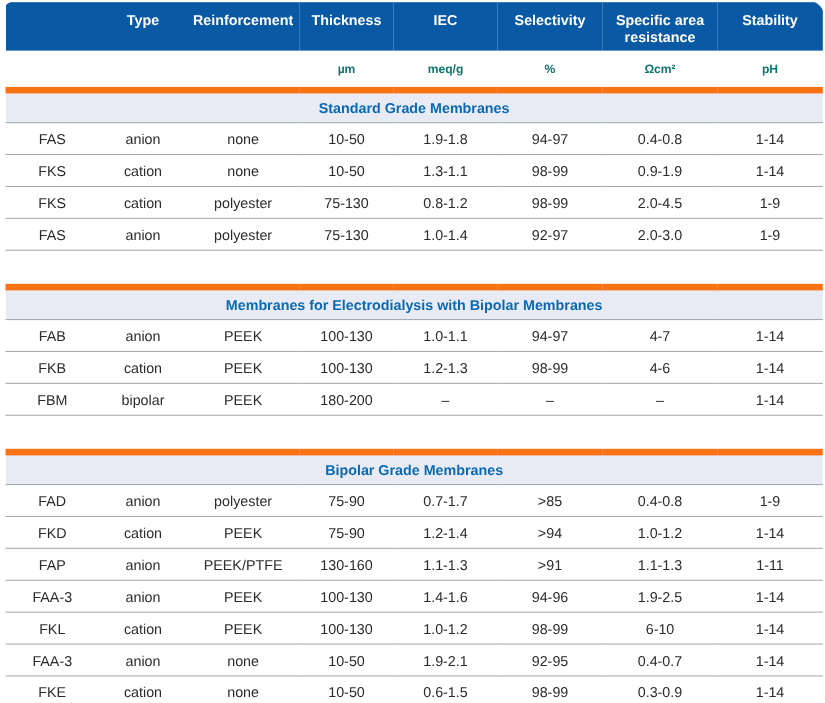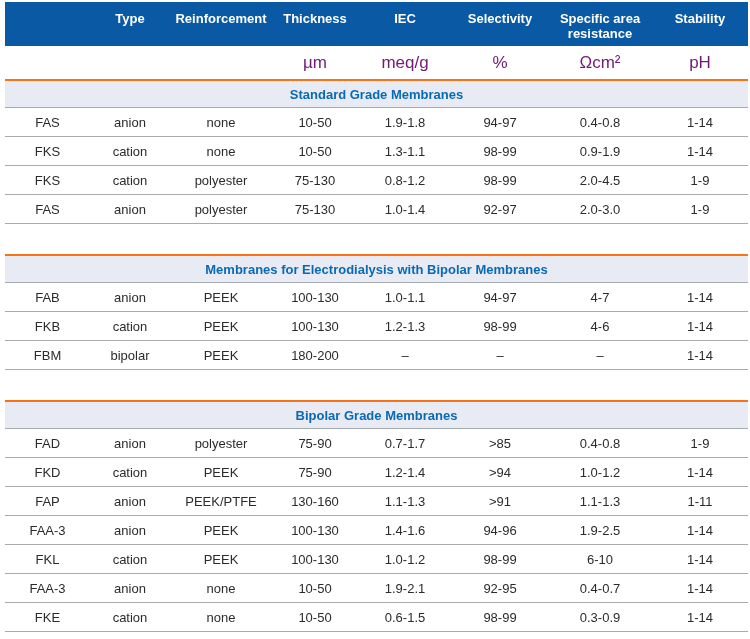--- a/index.html
+++ b/index.html
@@ -4,20 +4,21 @@
 <style>
   html, body { margin: 0; padding: 0; background: #ffffff; }
   .page {
     width: 750px;
     height: 639px;
     background: #ffffff;
     box-sizing: border-box;
     padding: 2px 2px 0 5px;
     overflow: hidden;
     font-family: "Liberation Sans", sans-serif;
+    border-radius: 17px;
   }
   table.spec {
     border-collapse: collapse;
     table-layout: fixed;
     width: 743px;
   }
   table.spec th, table.spec td {
     padding: 0;
     text-align: center;
     overflow: hidden;
@@ -30,34 +31,34 @@
     font-weight: bold;
     vertical-align: top;
     padding-top: 9px;
     height: 44px;
     box-sizing: border-box;
     line-height: 1.18;
   }
   tr.head th.wrap { white-space: normal; }
   tr.units td {
     height: 33px;
-    font-size: 17px;
-    font-weight: normal;
-    color: #701a75;
+    font-size: 11px;
+    font-weight: bold;
+    color: #0f766e;
     vertical-align: middle;
     background: #ffffff;
   }
   tr.band td {
     background: #e8ebf3;
     color: #0a69b4;
     font-size: 13px;
     font-weight: bold;
     height: 26px;
     vertical-align: middle;
-    border-top: 2px solid #f97316;
+    border-top: 6px solid #f97316;
     border-bottom: 1px solid #a6abb3;
   }
   tr.row td {
     height: 28px;
     vertical-align: middle;
     font-size: 13px;
     color: #2b2b2b;
     border-bottom: 1px solid #ababab;
     background: #ffffff;
   }

